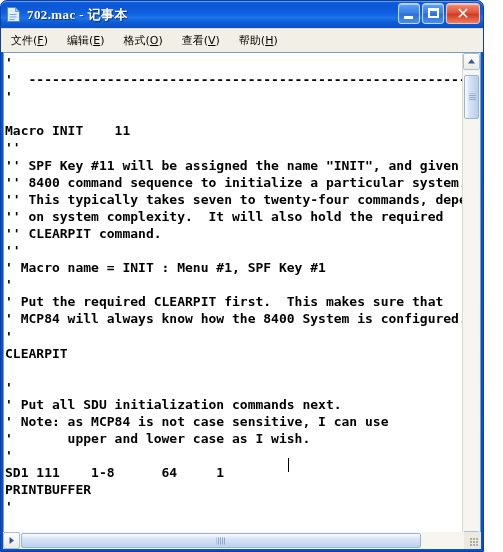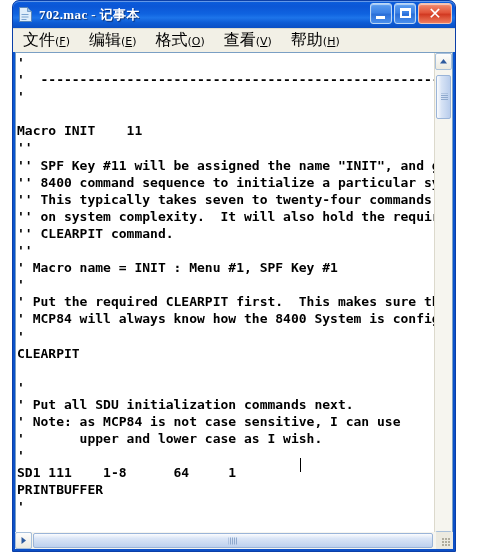--- a/index.html
+++ b/index.html
@@ -8,22 +8,22 @@
     width: 503px;
     height: 552px;
     overflow: hidden;
     background: #ffffff;
     font-family: "Liberation Sans", sans-serif;
   }
 
   
   #window {
     position: absolute;
-    left: 12px; top: 0;
-    width: 444px;
+    left: 0; top: 0;
+    width: 484px;
     height: 552px;
     box-sizing: border-box;
     background: linear-gradient(to bottom, #0a57d4 0%, #0a53cc 40%, #0c4fc6 100%);
     border: 1px solid #0b3fa8;
     border-radius: 7px 7px 0 0;
     display: flex;
     flex-direction: column;
     overflow: hidden;
   }
 
@@ -108,21 +108,21 @@
   }
   .menu-item {
     font-family: "DejaVu Sans", sans-serif;
     font-size: 12px;
     color: #000000;
     padding: 2px 8px 2px 2px;
     margin-right: 9px;
     white-space: nowrap;
     line-height: 14px;
   }
-  .menu-item .mn { font-size: 16px; }
+  .menu-item .mn { font-size: 11px; }
   .menu-item .acc {
     font-size: 11px;
   }
   .menu-item .acc u { text-decoration: underline; }
 
   
   #client {
     flex: 1 1 auto;
     position: relative;
     margin: 0 2px 2px 2px;

